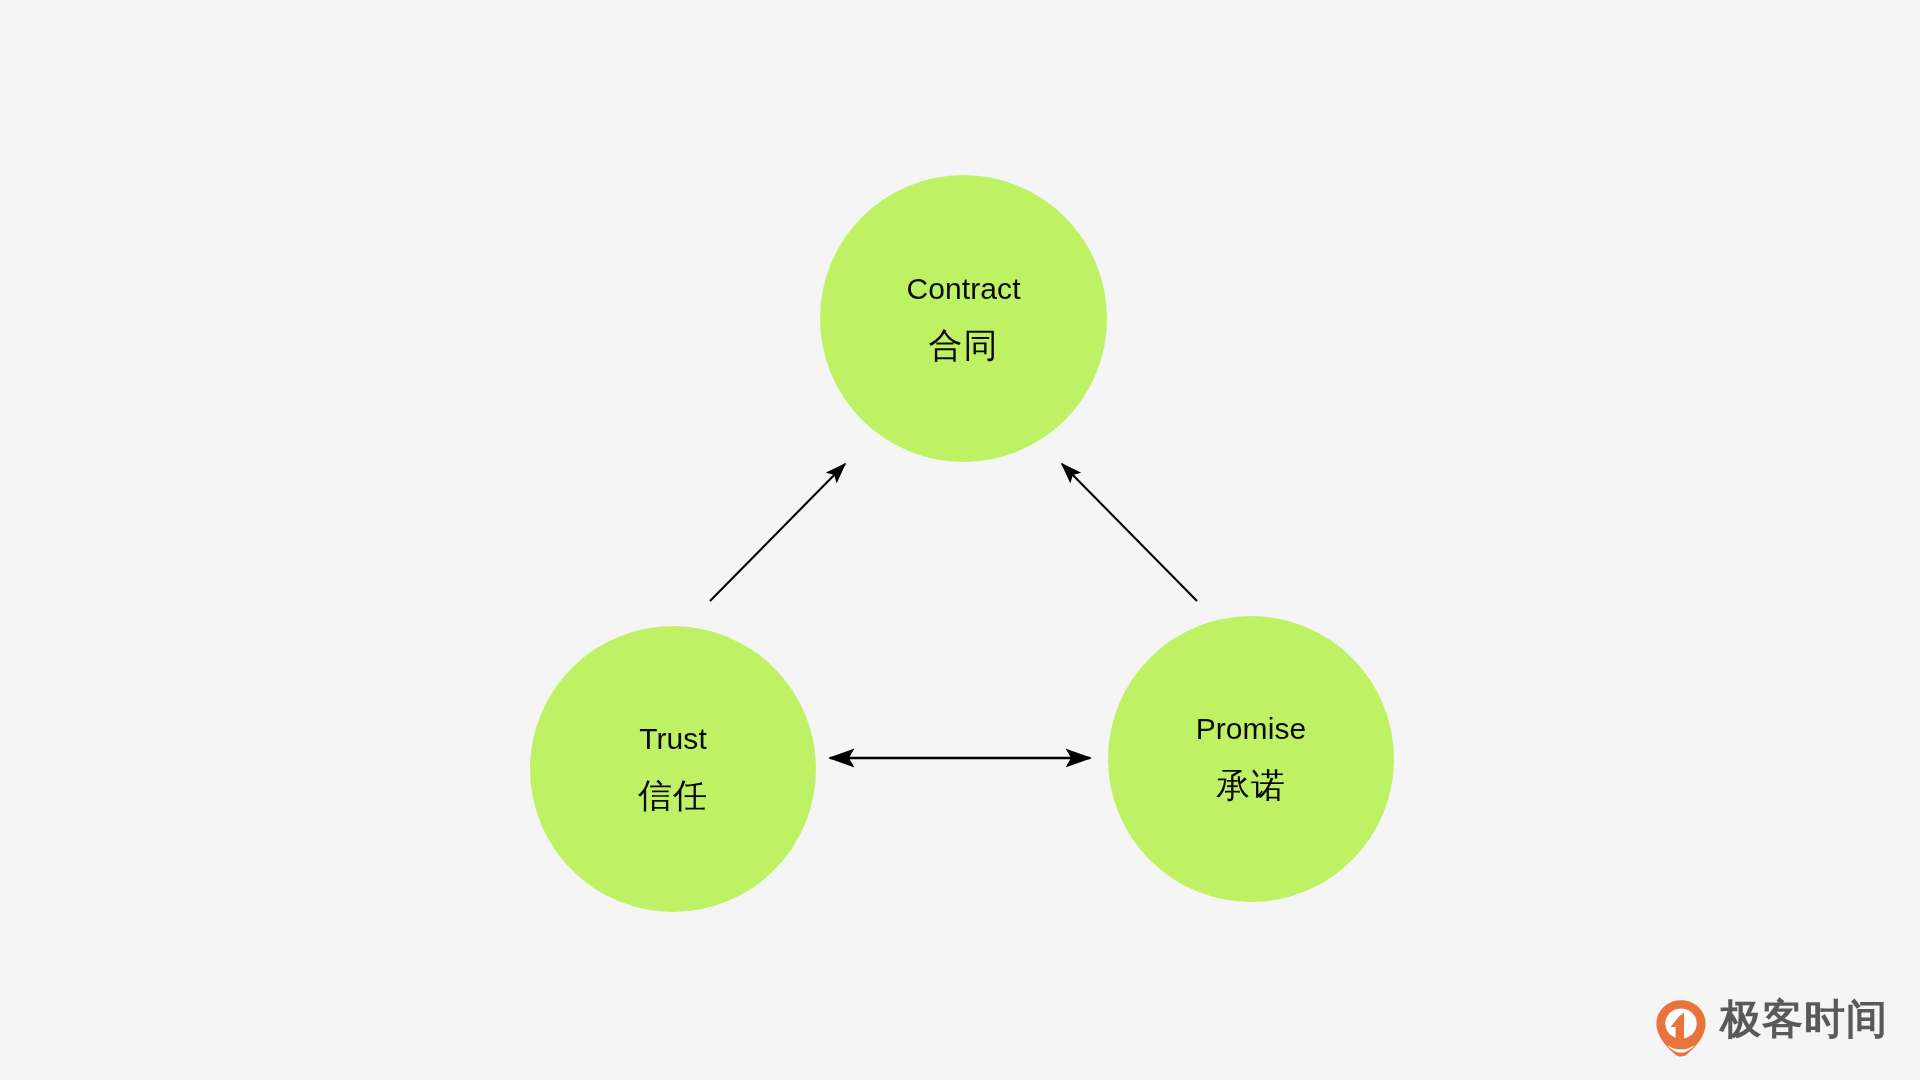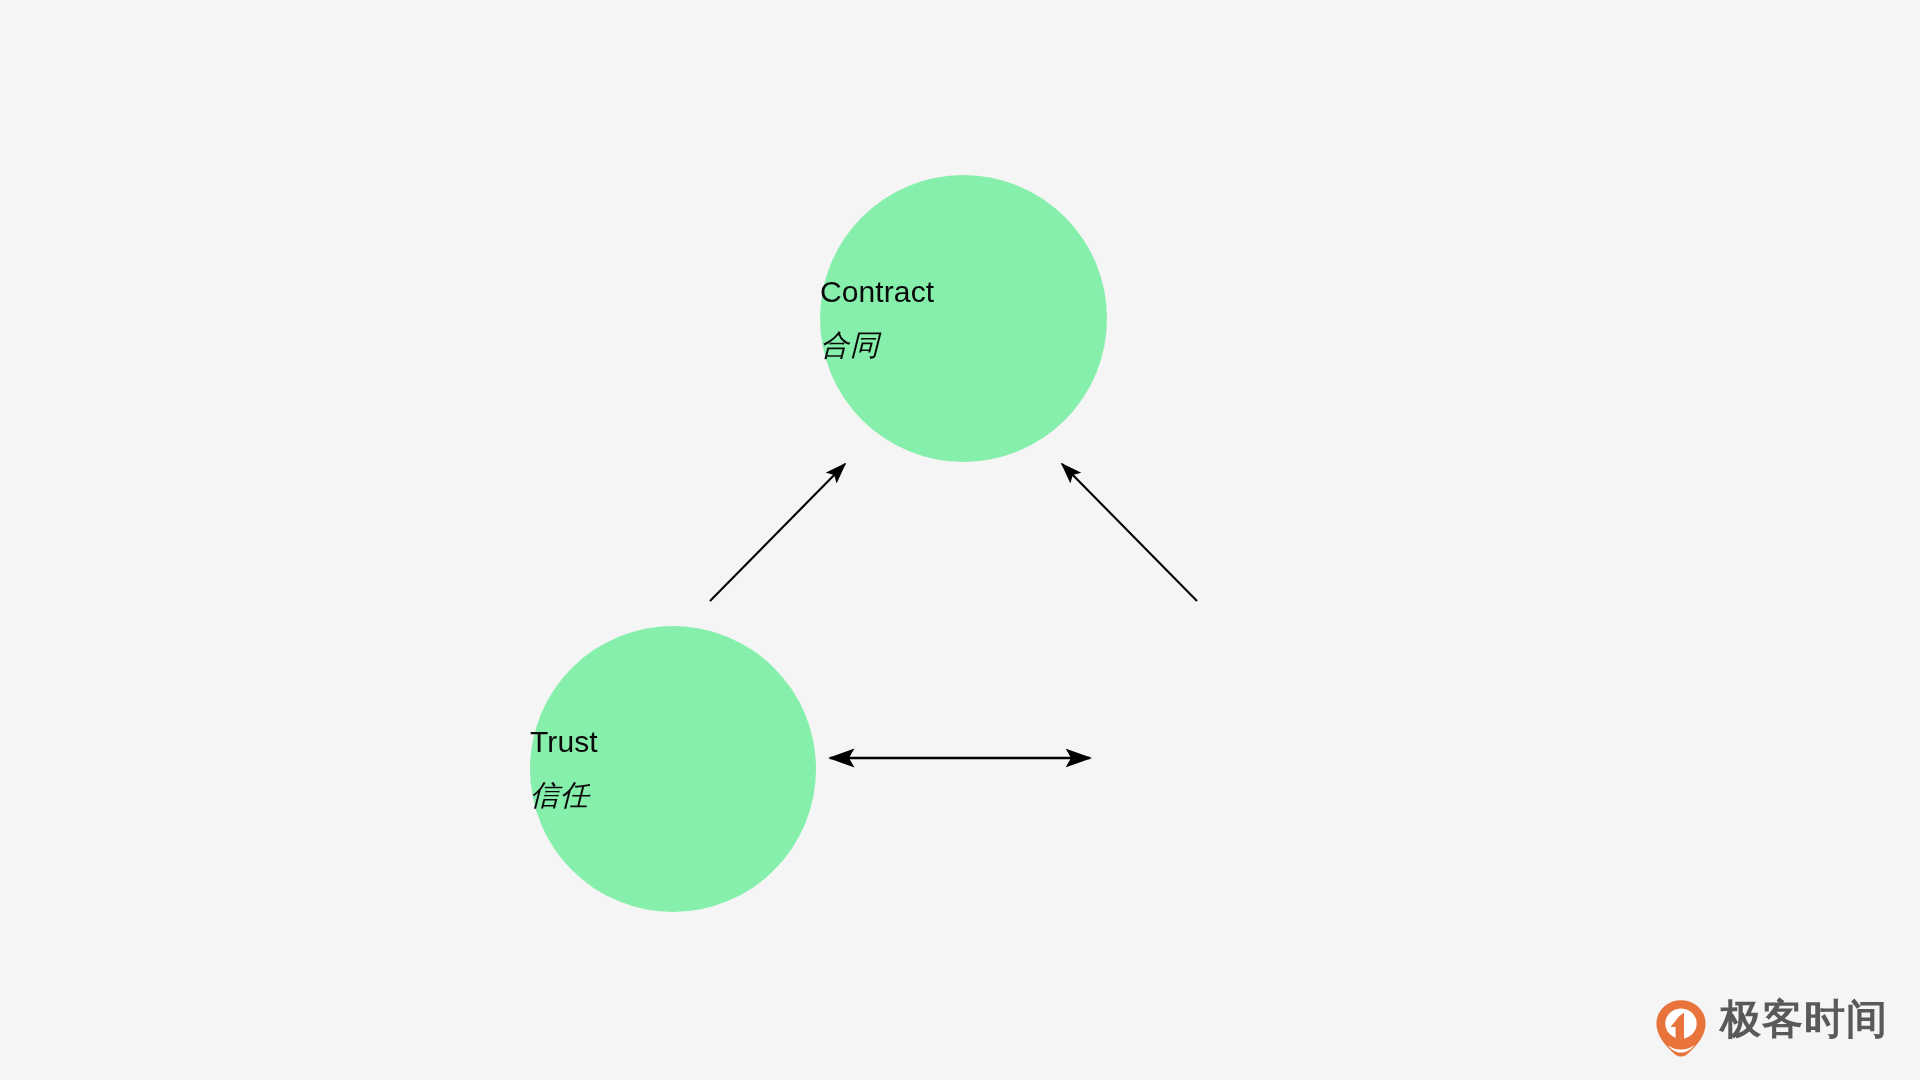--- a/index.html
+++ b/index.html
@@ -28,44 +28,43 @@
     top: 0;
     width: 1920px;
     height: 1080px;
     pointer-events: none;
   }
 
   
   .node {
     position: absolute;
     border-radius: 50%;
-    background: #86efac;
+    background: #bef264;
     display: flex;
     flex-direction: column;
-    align-items: flex-start;
+    align-items: center;
     justify-content: center;
     box-sizing: border-box;
   }
   .node-label-en {
     font-size: 30px;
     line-height: 1.16;
     color: #0a0a0a;
     font-weight: 400;
     letter-spacing: 0.1px;
     white-space: nowrap;
   }
   .node-label-zh {
-    font-size: 29px;
+    font-size: 34px;
     line-height: 1.2;
     color: #0a0a0a;
     font-weight: 400;
     letter-spacing: 1px;
     white-space: nowrap;
     margin-top: 18px;
-    font-style: italic;
   }
 
   #node-contract {
     left: 820px;
     top: 175px;
     width: 287px;
     height: 287px;
   }
   #node-trust {
     left: 530px;
@@ -128,20 +127,24 @@
   <div class="node" id="node-contract">
     <span class="node-label-en">Contract</span>
     <span class="node-label-zh">合同</span>
   </div>
 
   <div class="node" id="node-trust">
     <span class="node-label-en">Trust</span>
     <span class="node-label-zh">信任</span>
   </div>
 
+  <div class="node" id="node-promise">
+    <span class="node-label-en">Promise</span>
+    <span class="node-label-zh">承诺</span>
+  </div>
 
   <div id="watermark">
     <svg id="watermark-logo" viewBox="0 0 52 58" xmlns="http://www.w3.org/2000/svg">
       <path d="M26 1.2 C12.2 1.2 1.4 11.6 1.4 24.6 C1.4 35.4 9.2 46.6 20.2 55.4 C23.6 58.1 28.4 58.1 31.8 55.4 C42.8 46.6 50.6 35.4 50.6 24.6 C50.6 11.6 39.8 1.2 26 1.2 Z" fill="#e8743b"></path>
       <path d="M26 9.4 C17.3 9.4 10.3 16.2 10.3 24.6 C10.3 33.0 17.3 39.8 26 39.8 C34.7 39.8 41.7 33.0 41.7 24.6 C41.7 16.2 34.7 9.4 26 9.4 Z" fill="#ffffff"></path>
       <path d="M29.0 13.8 L29.0 44.6 L25.2 39.2 L20.6 44.0 L20.6 28.0 L15.6 28.0 L24.4 17.0 Z" fill="#e8743b"></path>
       <path d="M12.6 46.2 C16.4 51.0 21.1 53.6 26 53.6 C30.9 53.6 35.6 51.0 39.4 46.2 C35.4 49.0 30.8 50.4 26 50.4 C21.2 50.4 16.6 49.0 12.6 46.2 Z" fill="#ffffff"></path>
     </svg>
     <span id="watermark-text">极客时间</span>
   </div>

